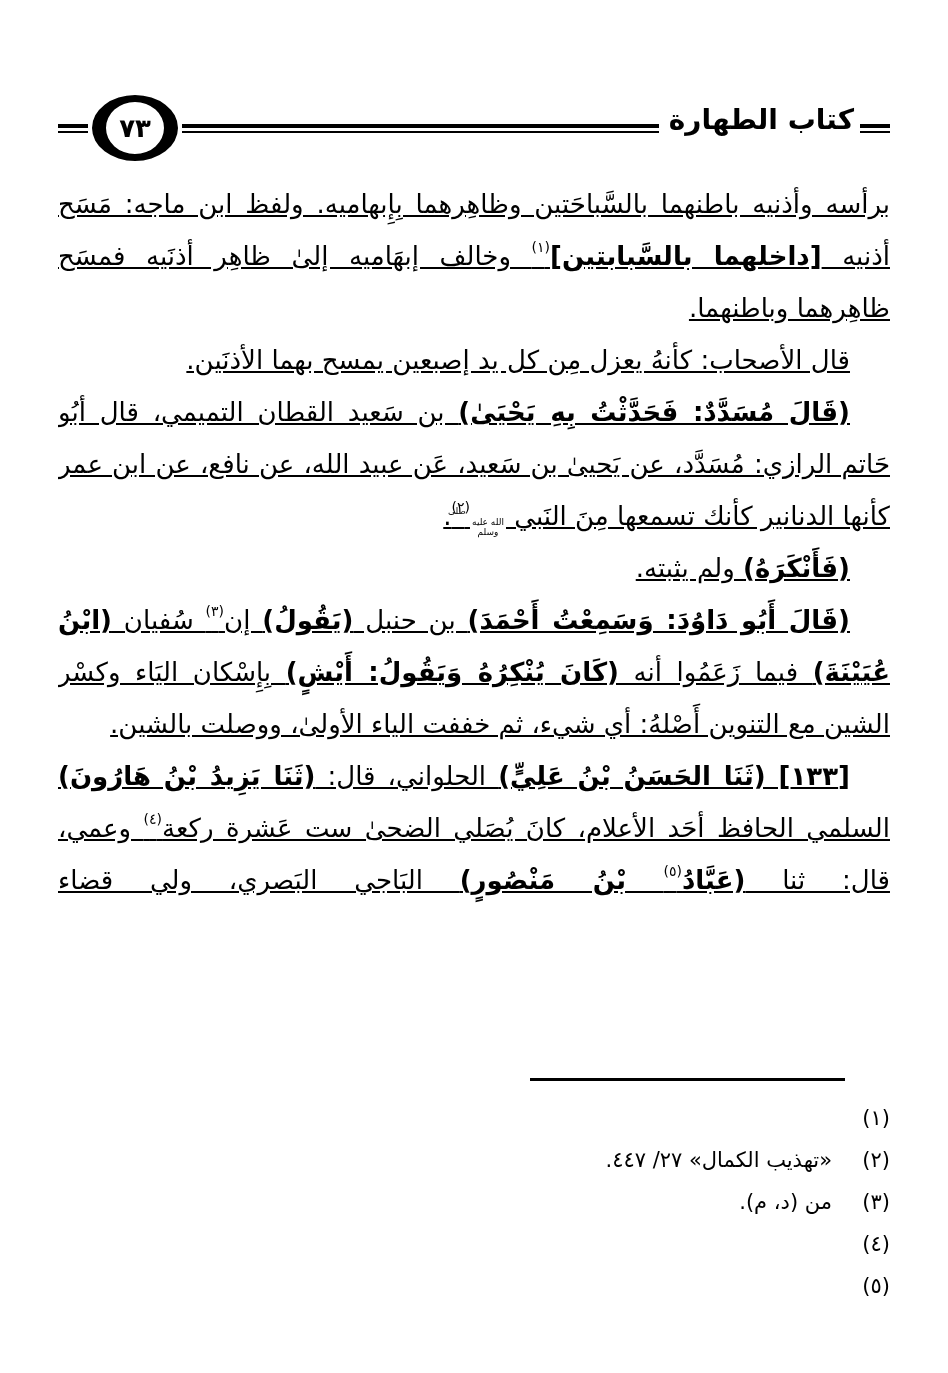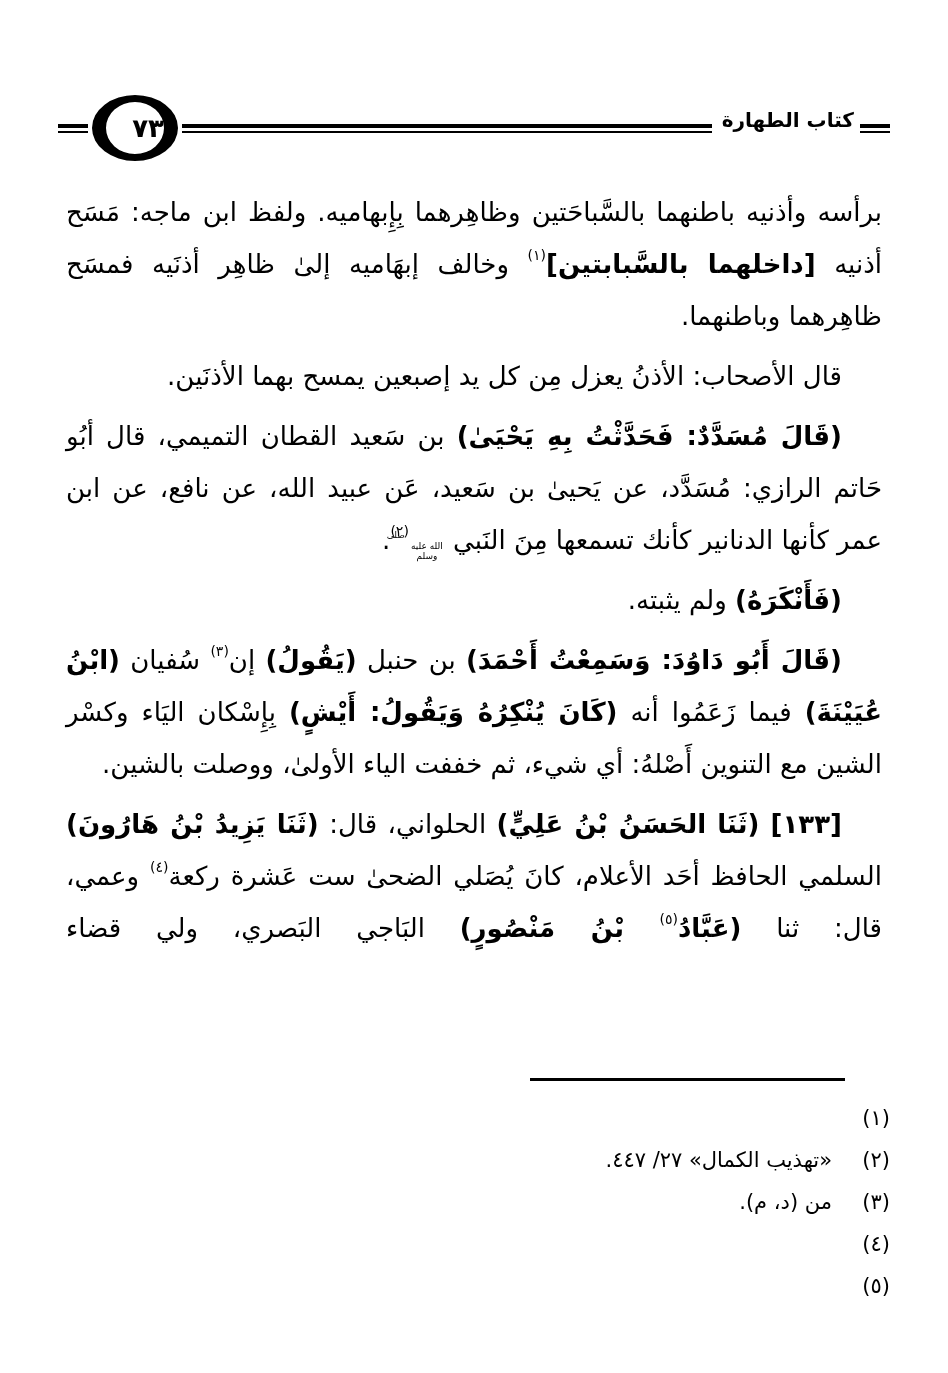--- a/index.html
+++ b/index.html
@@ -24,46 +24,46 @@
   }
   .rule {
     height:9px;
     border-top:4px solid #000;
     border-bottom:2px solid #000;
     box-sizing:border-box;
   }
   .rule-edge { width:30px; flex-shrink:0; }
   .rule-long { flex:1; }
   .chapter-title {
-    font-size:20px;
+    font-size:28px;
     font-weight:bold;
     margin:0 6px 16px 10px;
     white-space:nowrap;
     line-height:1;
   }
   .page-number-oval {
     width:58px; height:52px;
     border:solid #000;
     border-width:7px 14px;
     border-radius:50%;
-    display:flex; align-items:center; 
+    display:flex; align-items:center; justify-content:center;
     margin:0 4px;
     flex-shrink:0;
     background:#fff;
   }
   .page-number { font-size:26px; font-weight:bold; line-height:1; }
   
   .body-text {
     height:882px;
     overflow:hidden;
     font-size:26px;
     line-height:52px;
     text-align:justify;
   }
-  .para { margin:8px; }
+  .para { margin:0;text-decoration:underline; }
   .para.indent { text-indent:40px; }
   .para.flush { text-align-last:justify; }
   .seg { font-weight:normal; }
   .seg.bold, b.seg { font-weight:bold; }
   sup.fn-ref {
     font-size:14px;
     line-height:0;
     vertical-align:13px;
     letter-spacing:0;
   }
@@ -103,21 +103,21 @@
     <h1 class="chapter-title">كتاب الطهارة</h1>
     <span class="rule rule-long"></span>
     <div class="page-number-oval">
       <span class="page-number">٧٣</span>
     </div>
     <span class="rule rule-edge"></span>
   </header>
 
   <main class="body-text" id="body-text">
       <p class="para"><span class="seg">برأسه وأذنيه باطنهما بالسَّباحَتين وظاهِرهما بِإِبهاميه. ولفظ ابن ماجه: مَسَح أذنيه </span><b class="seg bold">[داخلهما بالسَّبابتين]</b><sup class="fn-ref">(١)</sup><span class="seg"> وخالف إبهَاميه إلىٰ ظاهِر أذنَيه فمسَح ظاهِرهما وباطنهما.</span></p>
-      <p class="para indent"><span class="seg">قال الأصحاب: الأذنُ يعزل مِن كل يد إصبعين يمسح بهما الأذنَين.</span></p>
+      <p class="para indent"><span class="seg">قال الأصحاب: كأنهُ يعزل مِن كل يد إصبعين يمسح بهما الأذنَين.</span></p>
       <p class="para indent"><b class="seg bold">(قَالَ مُسَدَّدٌ: فَحَدَّثْتُ بِهِ يَحْيَىٰ)</b><span class="seg"> بن سَعيد القطان التميمي، قال أبُو حَاتم الرازي: مُسَدَّد، عن يَحيىٰ بن سَعيد، عَن عبيد الله، عن نافع، عن ابن عمر كأنها الدنانير كأنك تسمعها مِنَ النَبي </span><span class="honorific">صلى الله عليه وسلم</span><sup class="fn-ref">(٢)</sup><span class="seg">.</span></p>
       <p class="para indent"><b class="seg bold">(فَأَنْكَرَهُ)</b><span class="seg"> ولم يثبته.</span></p>
       <p class="para indent"><b class="seg bold">(قَالَ أَبُو دَاوُدَ: وَسَمِعْتُ أَحْمَدَ)</b><span class="seg"> بن حنبل </span><b class="seg bold">(يَقُولُ)</b><span class="seg"> إن</span><sup class="fn-ref">(٣)</sup><span class="seg"> سُفيان </span><b class="seg bold">(ابْنُ عُيَيْنَةَ)</b><span class="seg"> فيما زَعَمُوا أنه </span><b class="seg bold">(كَانَ يُنْكِرُهُ وَيَقُولُ: أَيْشٍ)</b><span class="seg"> بِإِسْكان اليَاء وكسْر الشين مع التنوين أَصْلهُ: أي شيء، ثم خففت الياء الأولىٰ، ووصلت بالشين.</span></p>
       <p class="para indent flush"><b class="seg bold">[١٣٣] (ثَنَا الحَسَنُ بْنُ عَلِيٍّ)</b><span class="seg"> الحلواني، قال: </span><b class="seg bold">(ثَنَا يَزِيدُ بْنُ هَارُونَ)</b><span class="seg"> السلمي الحافظ أحَد الأعلام، كانَ يُصَلي الضحىٰ ست عَشرة ركعة</span><sup class="fn-ref">(٤)</sup><span class="seg"> وعمي، قال: ثنا </span><b class="seg bold">(عَبَّادُ</b><sup class="fn-ref">(٥)</sup><b class="seg bold"> بْنُ مَنْصُورٍ)</b><span class="seg"> البَاجي البَصري، ولي قضاء</span></p>
     </main>
 
   <footer>
     <div class="fn-separator"></div>
     <div class="footnotes" id="footnotes">
         <div class="footnote">

